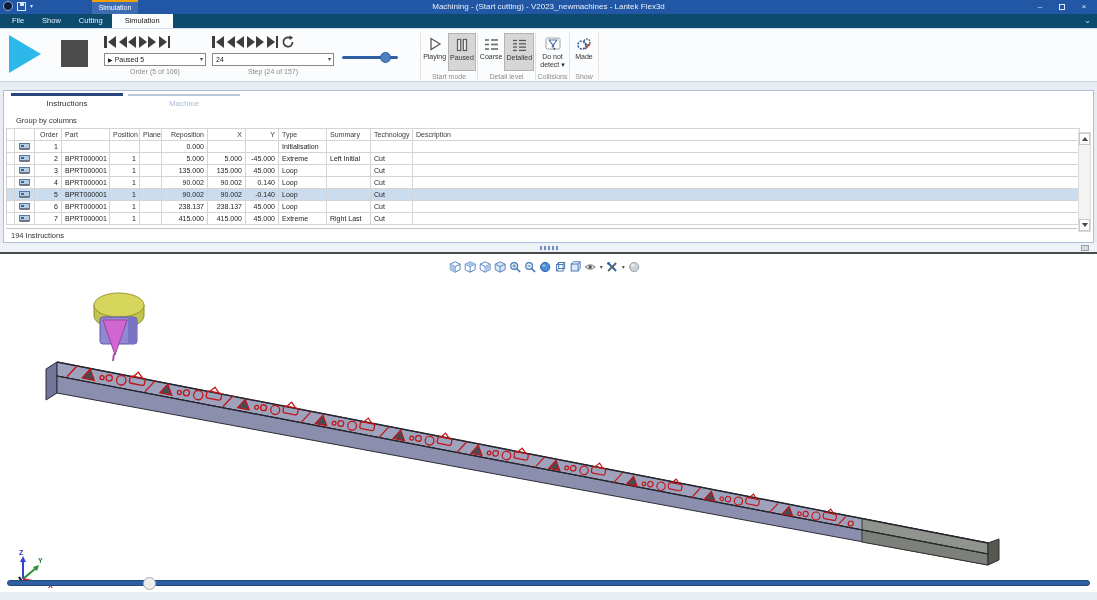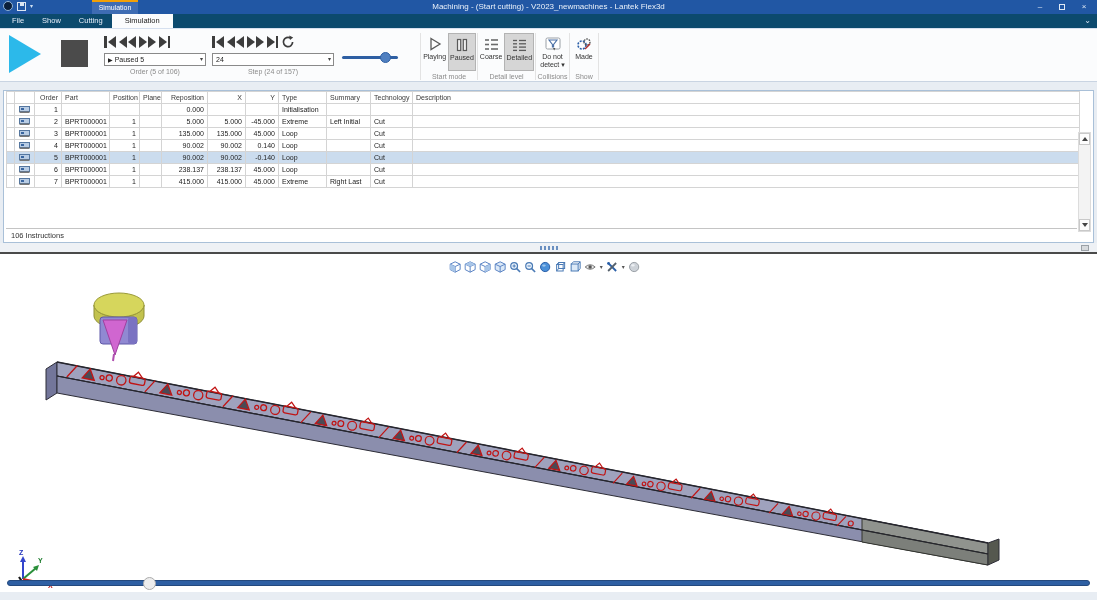--- a/index.html
+++ b/index.html
@@ -281,20 +281,25 @@
               </svg>
           </span>
           <span>Made</span>
         </div>
       </div>
       <div class="glabel">Show</div>
     </div>
   </div>
 
   <div class="panel">
+    <div class="ptabs">
+      <div class="ptab active">Instructions</div>
+      <div class="ptab inactive">Machine</div>
+    </div>
+    <div class="groupby">Group by columns</div>
 
     <table class="itable">
       <colgroup>
         <col style="width:8px">
           <col style="width:20px">
           <col style="width:27px">
           <col style="width:48px">
         <col style="width:30px">
           <col style="width:22px">
           <col style="width:46px">
@@ -466,21 +471,21 @@
             <td class="num">415.000</td>
           <td class="num">45.000</td>
             <td>Extreme</td>
           <td>Right Last</td>
             <td>Cut</td>
           <td></td>
         </tr>
       </tbody>
     </table>
 
-    <div class="pfooter">106 Instructions</div>
+    <div class="pfooter">194 Instructions</div>
 
     <div class="vscroll">
       <div class="vs-btn vs-up">
           <i class="arr-up"></i>
         </div>
       <div class="vs-btn vs-down">
           <i class="arr-down"></i>
         </div>
     </div>
   </div>

